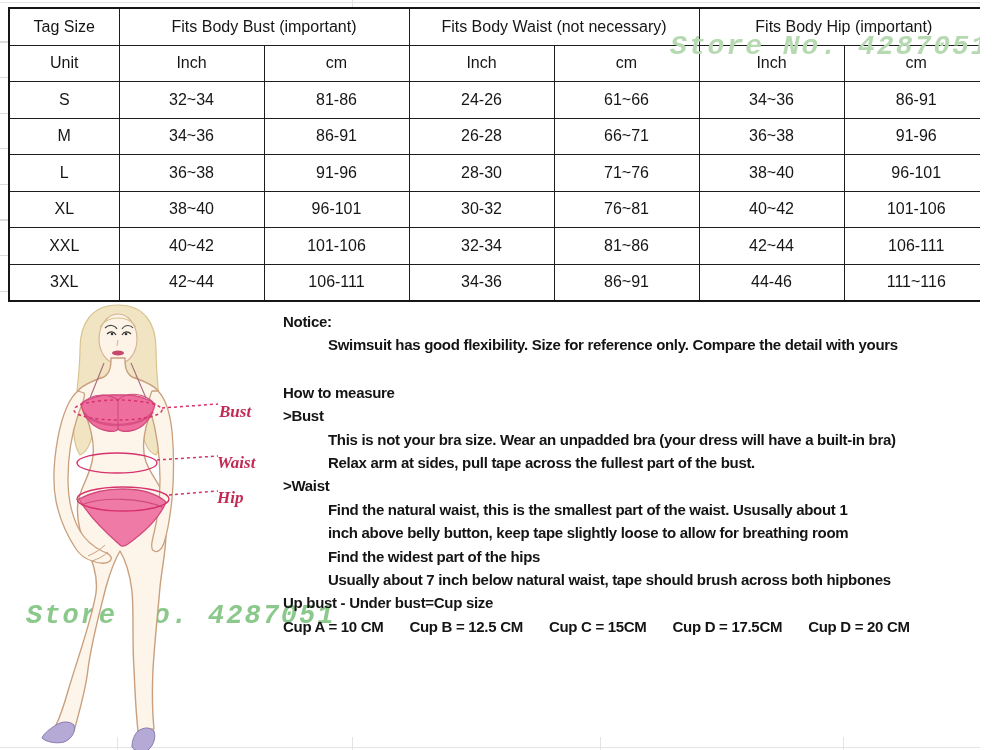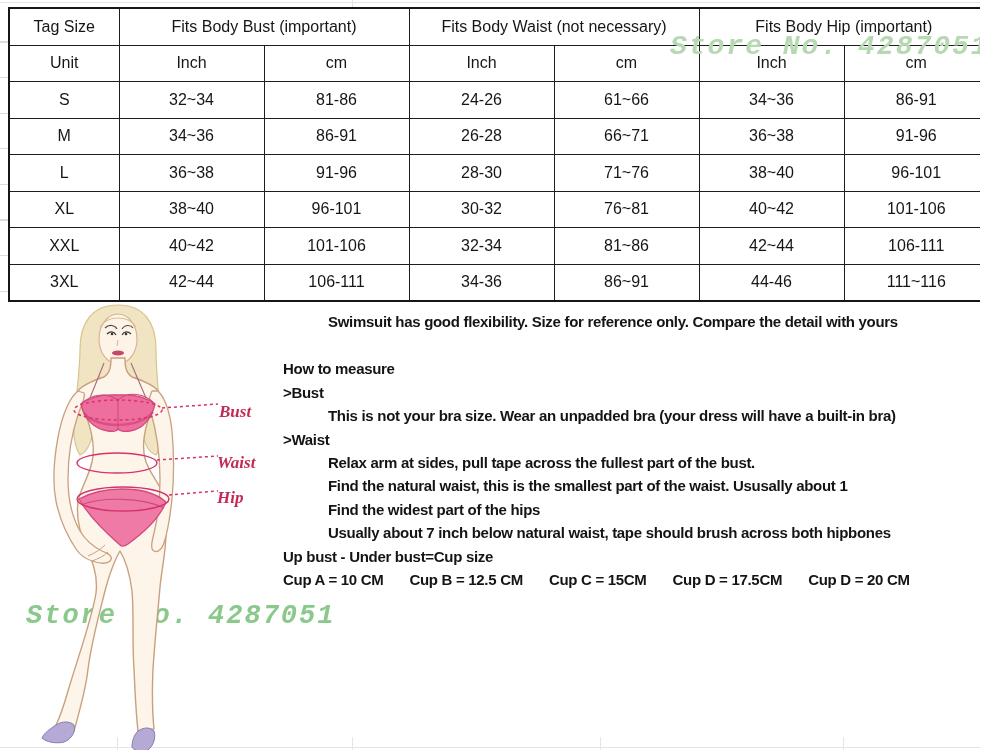--- a/index.html
+++ b/index.html
@@ -184,27 +184,29 @@
       <path d="M 139 159 L 200 155" fill="none" stroke="#d6336c" stroke-width="1.5" stroke-dasharray="3 3"></path>
       <ellipse cx="105" cy="198" rx="46" ry="12" fill="none" stroke="#d6336c" stroke-width="1.4"></ellipse>
       <path d="M 151 194 L 200 190" fill="none" stroke="#d6336c" stroke-width="1.5" stroke-dasharray="3 3"></path>
     </svg>
     <div class="m-label lbl-bust">Bust</div>
     <div class="m-label lbl-waist">Waist</div>
     <div class="m-label lbl-hip">Hip</div>
   </div>
 
   <div class="notice">
+    <div class="nl">Notice:</div>
     <div class="nl ind">Swimsuit has good flexibility. Size for reference only. Compare the detail with yours</div>
     <div class="nl gap">How to measure</div>
     <div class="nl">&gt;Bust</div>
     <div class="nl ind">This is not your bra size. Wear an unpadded bra (your dress will have a built-in bra)</div>
+    <div class="nl ind">Relax arm at sides, pull tape across the fullest part of the bust.</div>
     <div class="nl">&gt;Waist</div>
-    <div class="nl ind">Relax arm at sides, pull tape across the fullest part of the bust.</div>
     <div class="nl ind">Find the natural waist, this is the smallest part of the waist. Ususally about 1</div>
+    <div class="nl ind">inch above belly button, keep tape slightly loose to allow for breathing room</div>
     <div class="nl ind">Find the widest part of the hips</div>
     <div class="nl ind">Usually about 7 inch below natural waist, tape should brush across both hipbones</div>
     <div class="nl">Up bust - Under bust=Cup size</div>
     <div class="cups">
       <span>Cup A = 10 CM</span>
       <span>Cup B = 12.5 CM</span>
       <span>Cup C = 15CM</span>
       <span>Cup D = 17.5CM</span>
       <span>Cup D = 20 CM</span>
     </div>

